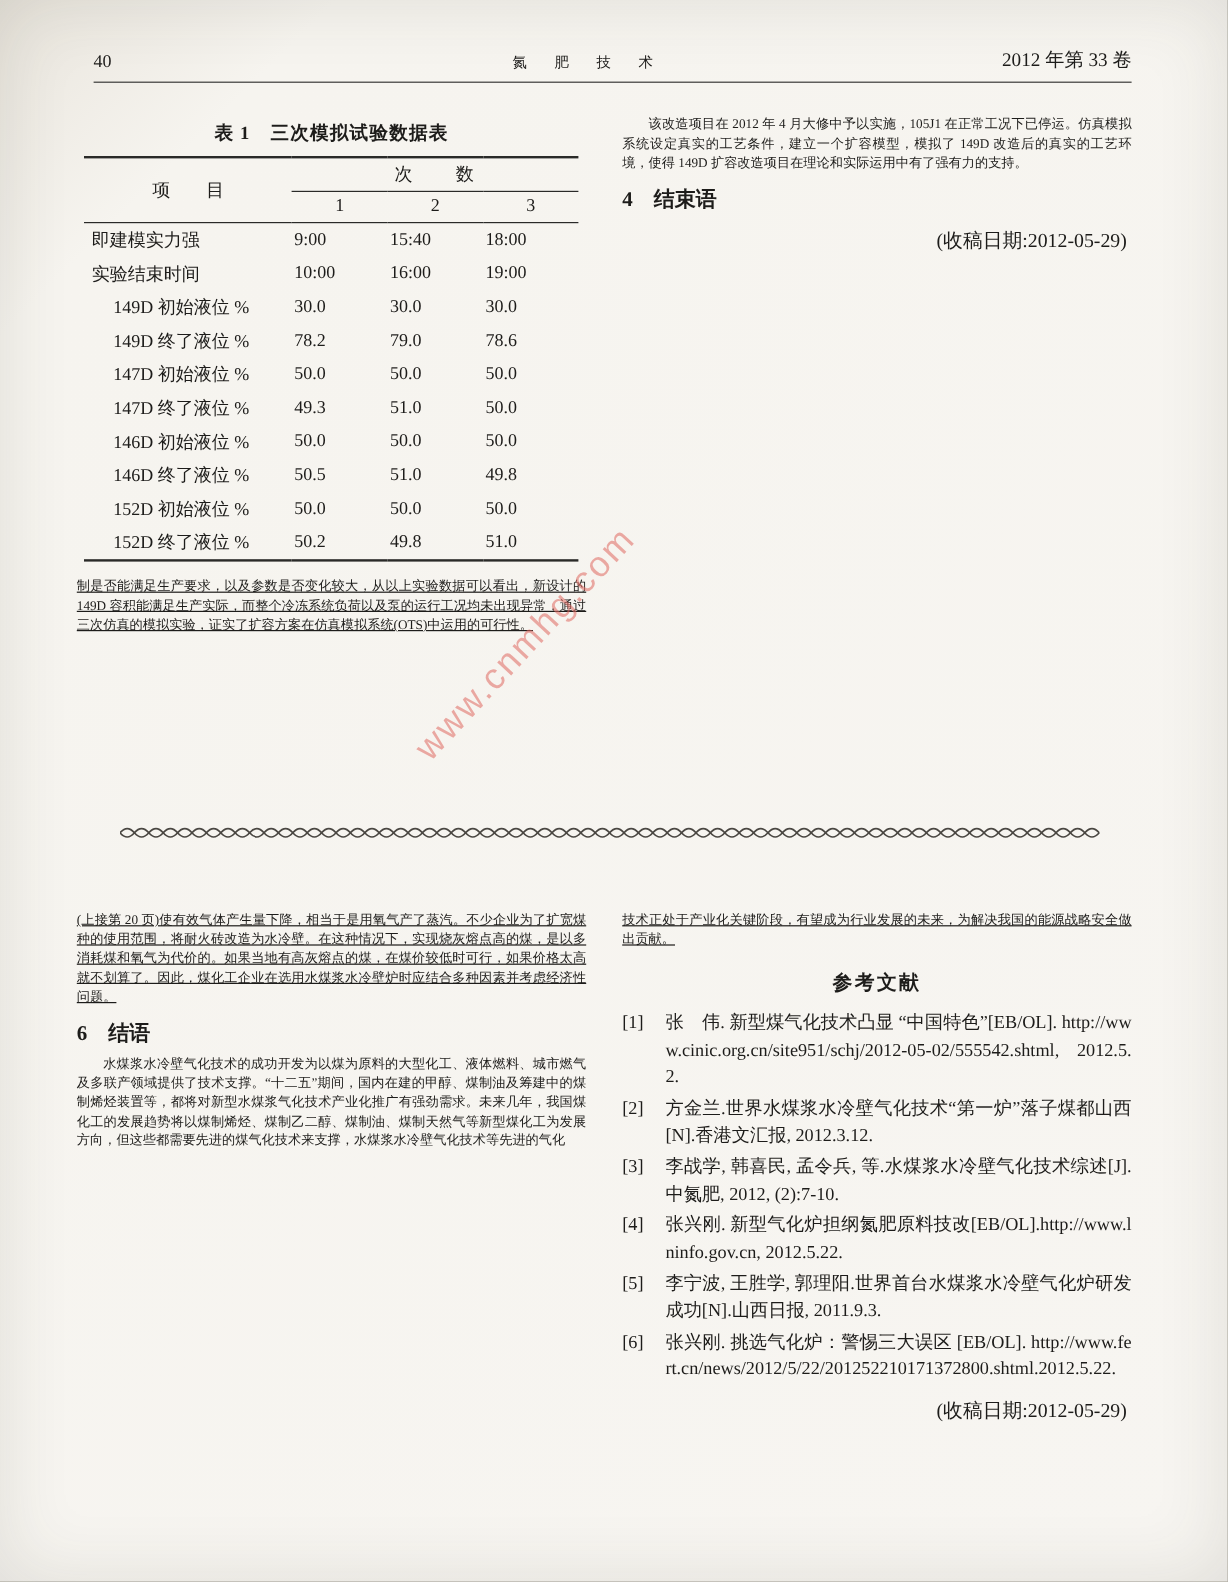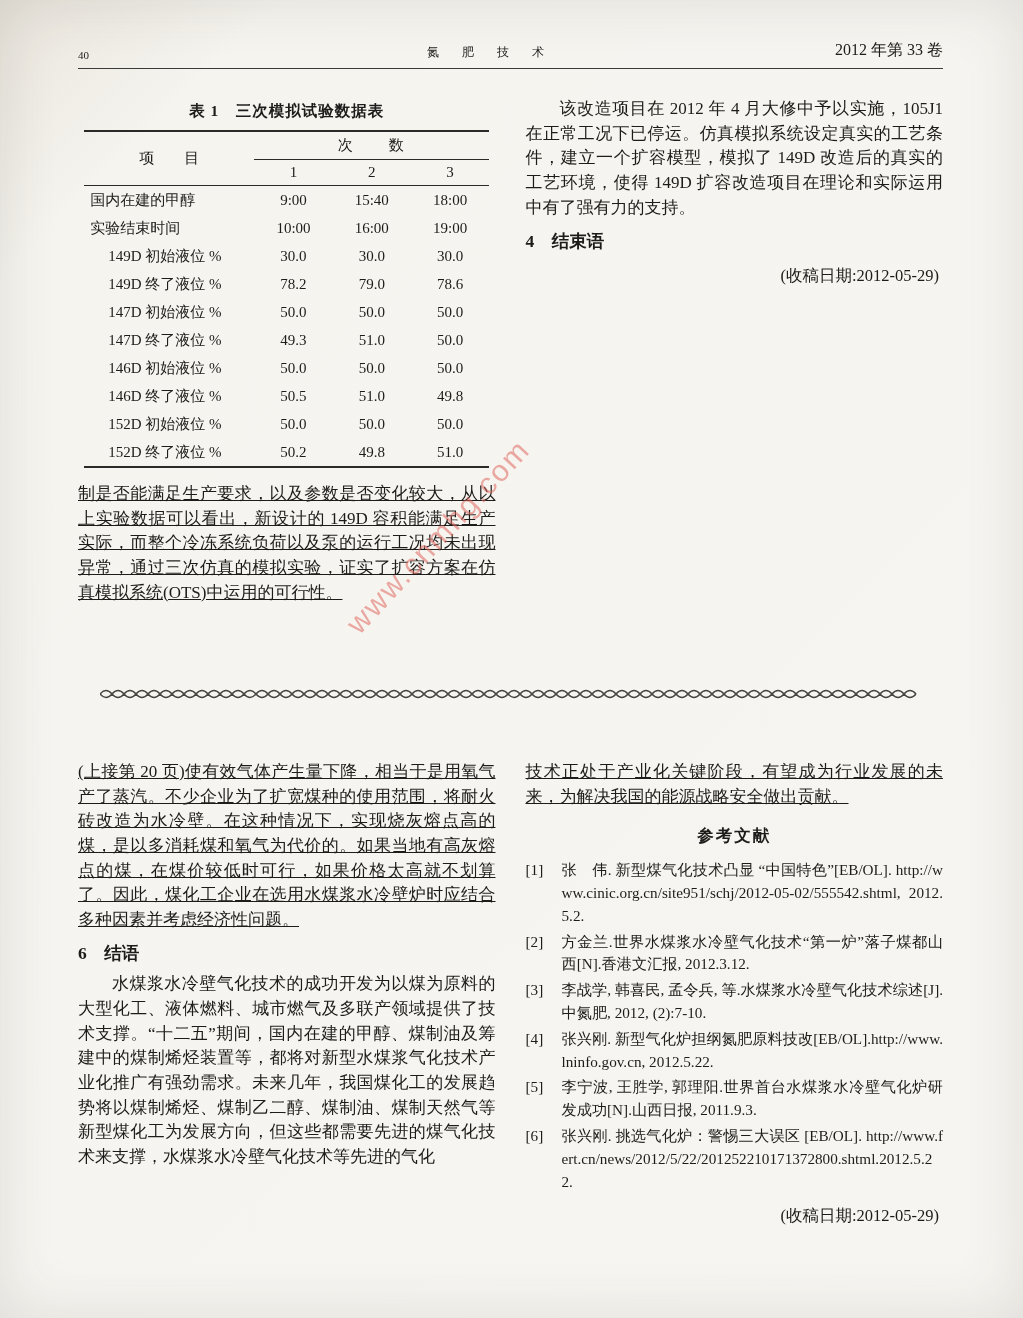--- a/index.html
+++ b/index.html
@@ -17,35 +17,35 @@
 
   
   .page-header {
     position: absolute;
     top: 40px; left: 78px; right: 80px;
     display: flex; align-items: flex-end;
     border-bottom: 1.6px solid #3a3a38;
     padding-bottom: 7px;
     font-size: 16px;
   }
-  .page-number { width: 120px; text-align: left; font-size: 11px; }
+  .page-number { width: 120px; text-align: left; font-size: 15px; }
   .journal-title { flex: 1; text-align: center; font-size: 12px; letter-spacing: 10px; }
   .journal-volume { width: 160px; text-align: right; font-size: 16px; }
 
   
   .top-columns, .bottom-columns {
-    position: absolute; left: 78px; right: 80px;
+    position: absolute; left: 64px; right: 80px;
     display: flex; gap: 30px;
   }
   .top-columns { top: 97px; }
   .bottom-columns { top: 760px; }
   .col { flex: 1; min-width: 0; }
 
   .para {
-    font-size: 17px; line-height: 1.45; text-align: justify;
+    font-size: 11px; line-height: 1.45; text-align: justify;
     text-indent: 2em; margin: 0 0 2px 0;
   }
   .para.noindent { text-indent: 0; text-decoration: underline; }
   .sec-heading { font-size: 17.5px; font-weight: bold; margin: 9px 0 7px 0; }
   .received { font-size: 16.5px; text-align: right; margin-top: 12px; padding-right: 4px; }
 
   
   .table-caption {
     text-align: center; font-weight: bold; font-size: 15.5px;
     margin: 4px 0 8px 0; letter-spacing: 1px;
@@ -55,21 +55,21 @@
     border-collapse: collapse; font-size: 15px;
     border-top: 2px solid #2a2a28; border-bottom: 2px solid #2a2a28;
   }
   .sim-table th {
     font-weight: normal; padding: 4px 2px; text-align: center; font-size: 15px;
   }
   .sim-table th.item-h { width: 42%; border-bottom: 1px solid #2a2a28; }
   .sim-table th.group-h { border-bottom: 1px solid #2a2a28; letter-spacing: 2px; }
   .sim-table th.num-h { border-bottom: 1px solid #2a2a28; }
   .sim-table td { padding: 4.5px 2px; }
-  .sim-table td.tc { text-align: center; }
+  .sim-table td.tc { }
   .sim-table td.tl { text-align: left; padding-left: 6px; }
   .sim-table td.tl.indent { padding-left: 24px; }
 
   
   .divider-wrap { position: absolute; top: 686px; left: 100px; width: 823px; height: 16px; }
 
   
   .refs-heading { text-align: center; font-weight: bold; font-size: 16.5px; margin: 16px 0 12px 0; letter-spacing: 2px; }
   .ref-item { display: flex; font-size: 15.2px; line-height: 1.5; margin-bottom: 3px; }
   .ref-label { flex: none; width: 36px; }
@@ -106,21 +106,21 @@
             <th colspan="3" class="group-h">次　　数</th>
           </tr>
           <tr>
             <th class="num-h">1</th>
             <th class="num-h">2</th>
             <th class="num-h">3</th>
           </tr>
         </thead>
         <tbody>
             <tr>
-              <td class="tl">国内在建的甲醇</td>
+              <td class="tl">即建模实力强</td>
               <td class="tc">9:00</td>
               <td class="tc">15:40</td>
               <td class="tc">18:00</td>
             </tr>
             <tr>
               <td class="tl">实验结束时间</td>
               <td class="tc">10:00</td>
               <td class="tc">16:00</td>
               <td class="tc">19:00</td>
             </tr>

